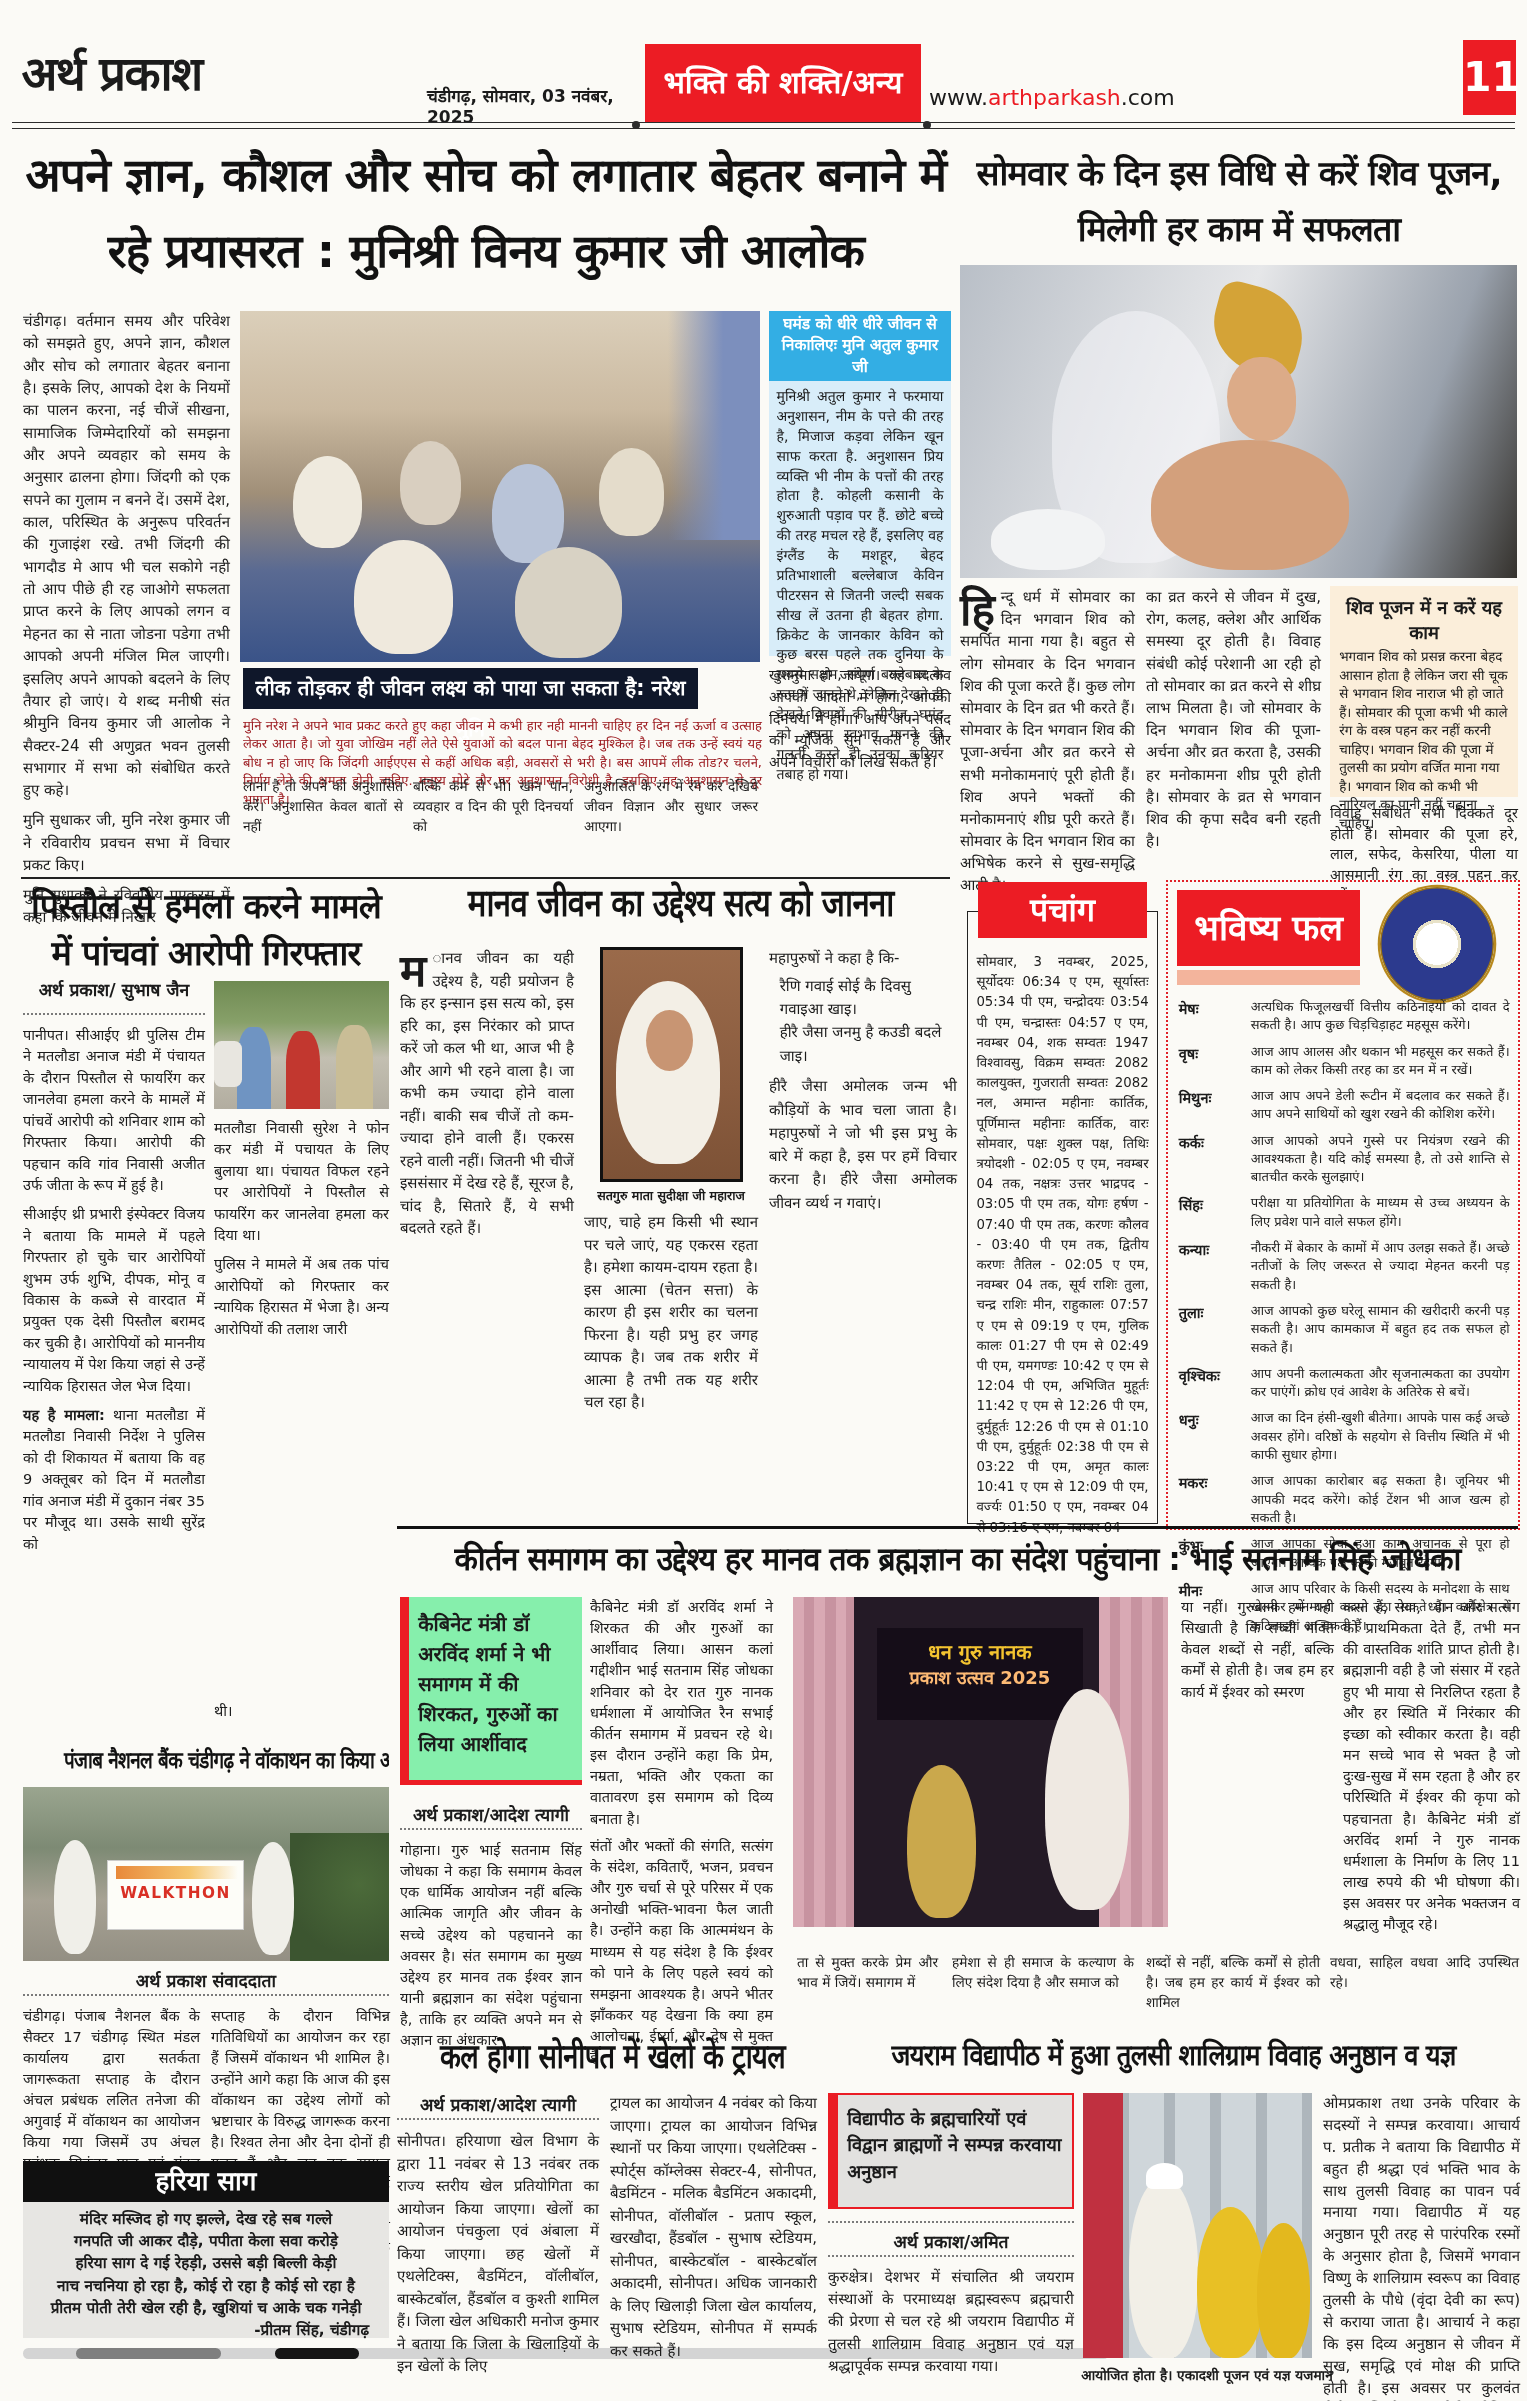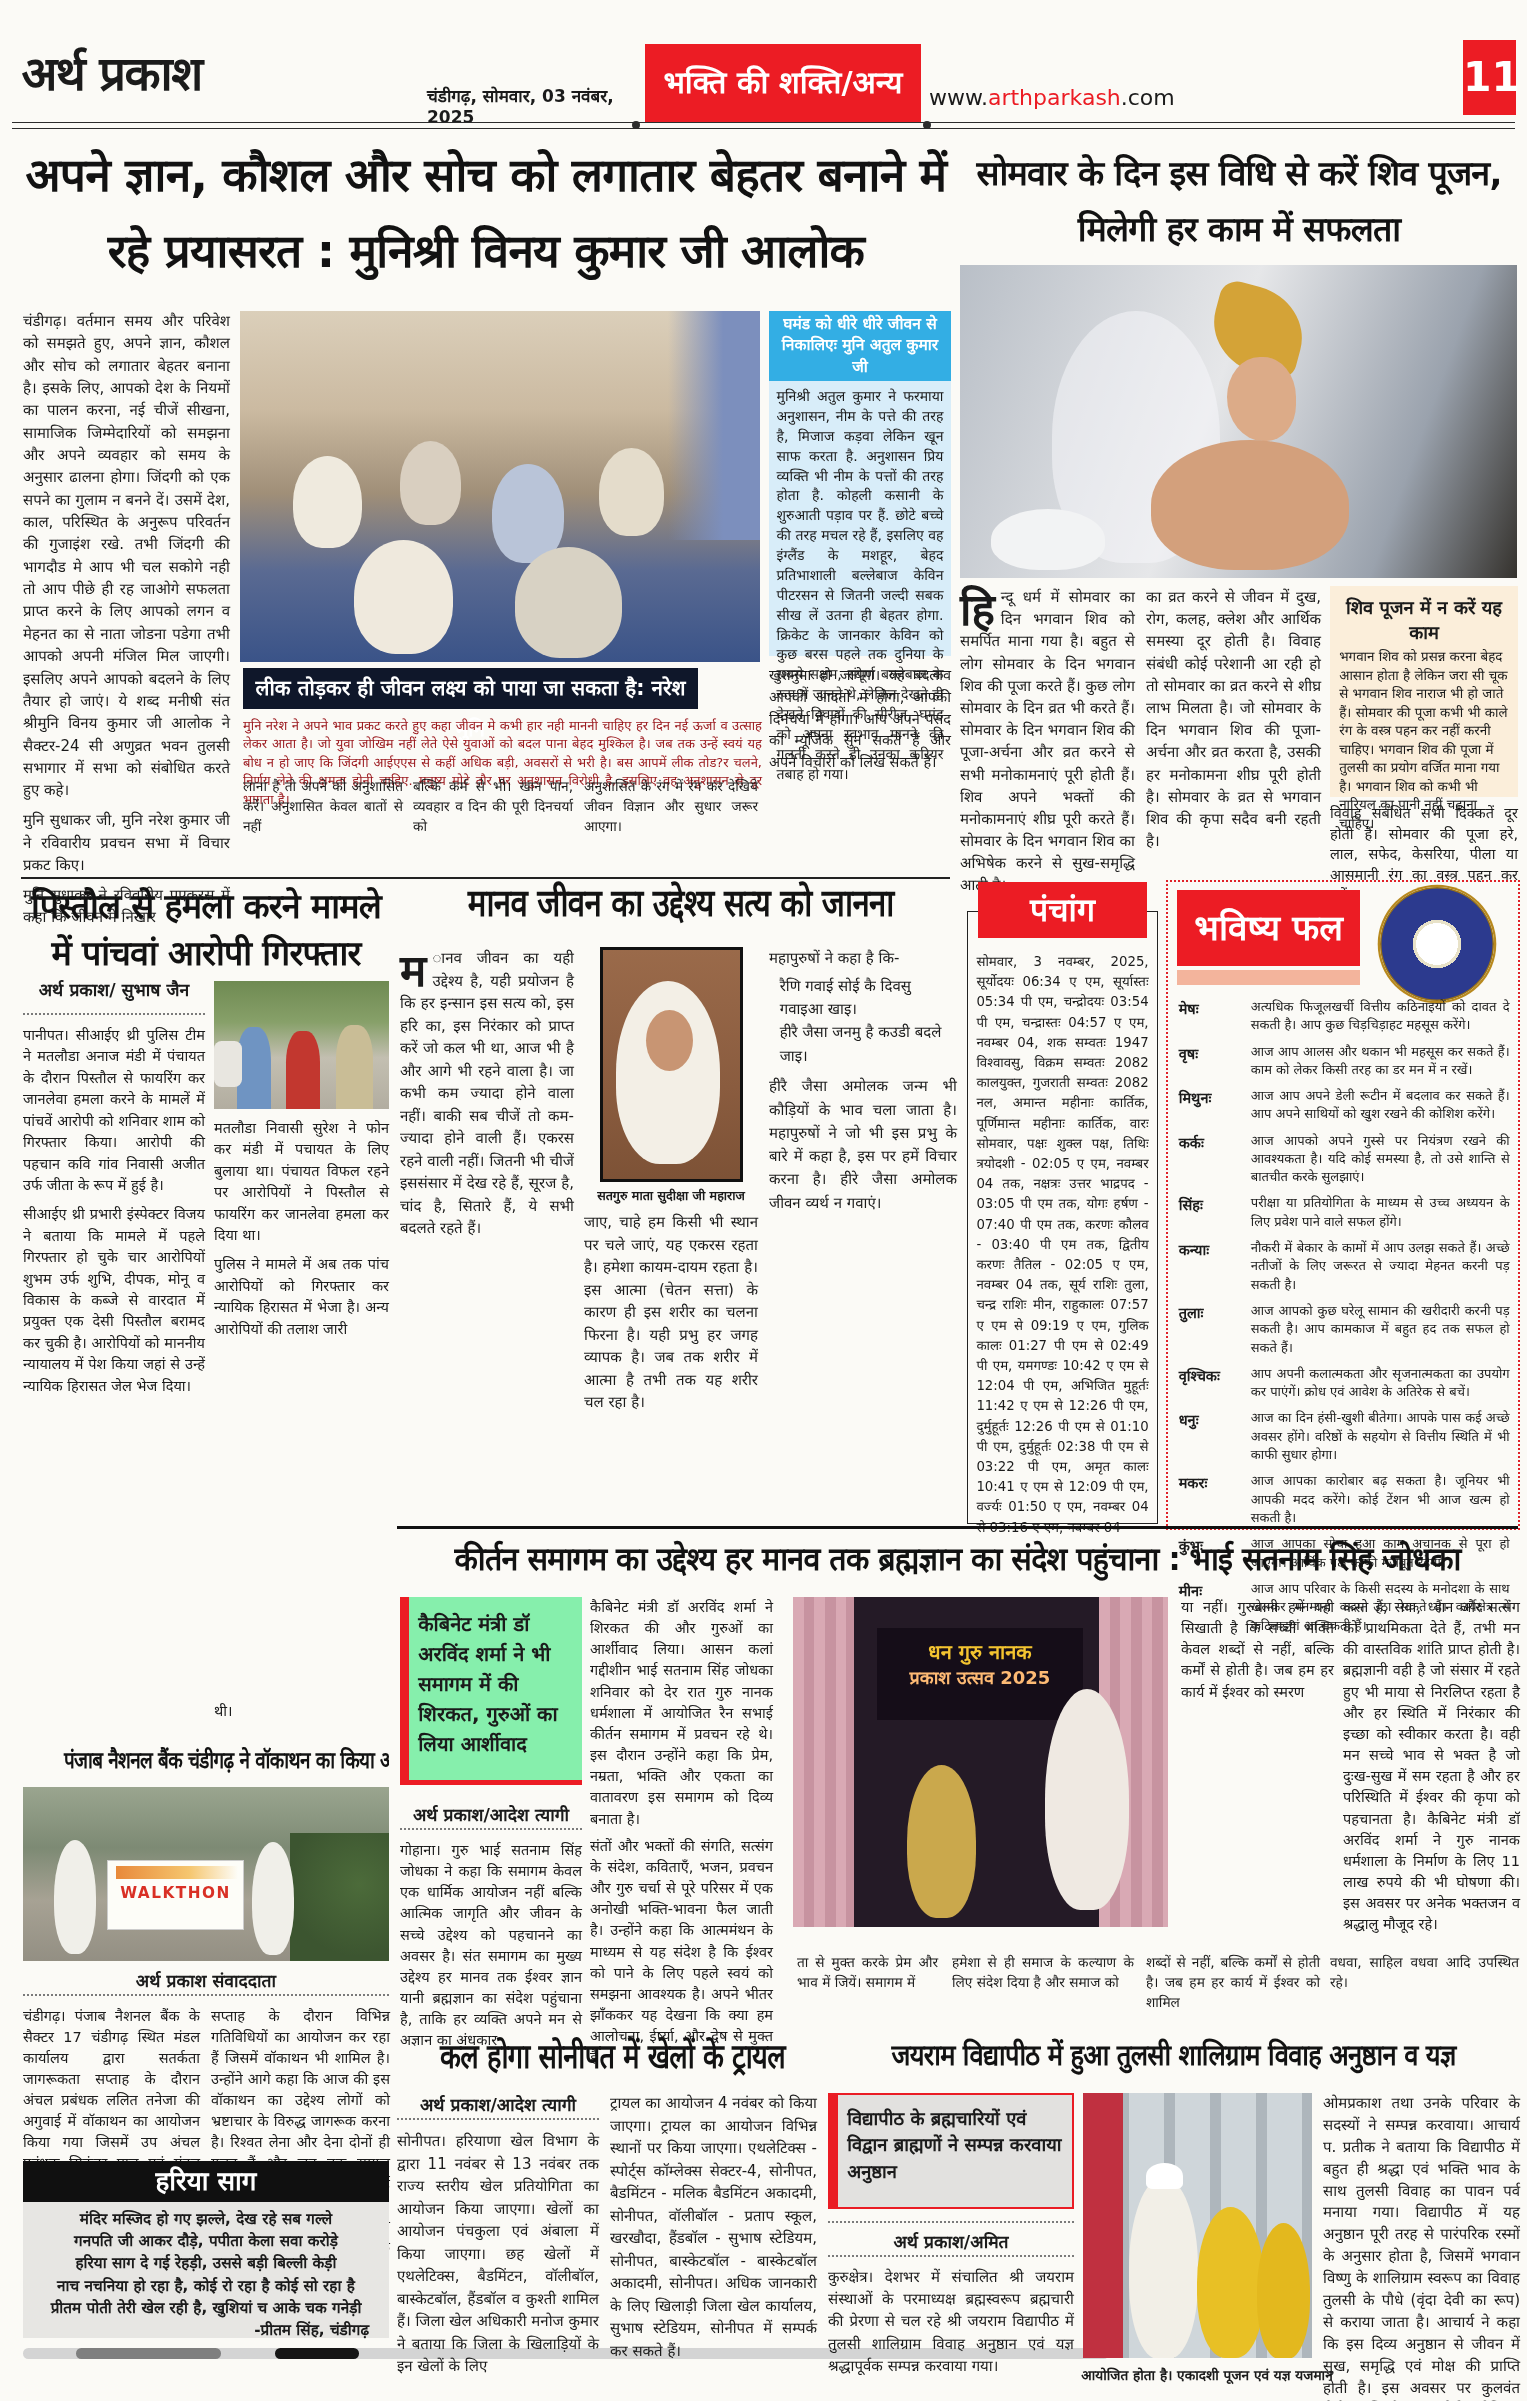--- a/index.html
+++ b/index.html
@@ -101,20 +101,22 @@
   </div>
   <div class="abs just" style="left:1330px;top:803px;width:188px;height:73px;font-size:14.5px;line-height:1.42">विवाह संबंधित सभी दिक्कतें दूर होती हैं। सोमवार की पूजा हरे, लाल, सफेद, केसरिया, पीला या आसमानी रंग का वस्त्र पहन कर करें।</div>
 
   <div class="abs hl c" style="left:23px;top:883px;width:366px;height:95px;font-size:34px;line-height:47px">पिस्तौल से हमला करने मामले में पांचवां आरोपी गिरफ्तार</div>
   <div class="abs byline" style="left:23px;top:977px;width:182px">अर्थ प्रकाश/ सुभाष जैन</div>
   <div class="abs dotrule" style="left:23px;top:1013px;width:182px"></div>
 
   <div class="abs just" style="left:23px;top:1025px;width:182px;height:693px;font-size:14.5px;line-height:1.48">
     <p style="margin:0 0 7.6px 0">पानीपत। सीआईए थ्री पुलिस टीम ने मतलौडा अनाज मंडी में पंचायत के दौरान पिस्तौल से फायरिंग कर जानलेवा हमला करने के मामलें में पांचवें आरोपी को शनिवार शाम को गिरफ्तार किया। आरोपी की पहचान कवि गांव निवासी अजीत उर्फ जीता के रूप में हुई है।</p>
     <p style="margin:0 0 7.6px 0">सीआईए थ्री प्रभारी इंस्पेक्टर विजय ने बताया कि मामले में पहले गिरफ्तार हो चुके चार आरोपियों शुभम उर्फ शुभि, दीपक, मोनू व विकास के कब्जे से वारदात में प्रयुक्त एक देसी पिस्तौल बरामद कर चुकी है। आरोपियों को माननीय न्यायालय में पेश किया जहां से उन्हें न्यायिक हिरासत जेल भेज दिया।</p>
+    <p style="margin:0"><span class="b">यह है मामला:</span>
+      <span>थाना मतलौडा में मतलौडा निवासी निर्देश ने पुलिस को दी शिकायत में बताया कि वह 9 अक्तूबर को दिन में मतलौडा गांव अनाज मंडी में दुकान नंबर 35 पर मौजूद था। उसके साथी सुरेंद्र को</span></p>
   </div>
 
   <div class="abs photo" style="left:214px;top:981px;width:175px;height:128px;background:linear-gradient(180deg,#6f8a52 0%,#87a069 32%,#c3bfb1 60%,#b2ada0 100%)">
     <div class="abs" style="left:23px;top:46px;width:34px;height:82px;background:#6f94c2;border-radius:40% 40% 0 0"></div>
     <div class="abs" style="left:72px;top:50px;width:34px;height:78px;background:#c2372f;border-radius:40% 40% 0 0"></div>
     <div class="abs" style="left:122px;top:44px;width:37px;height:84px;background:#c9bd96;border-radius:40% 40% 0 0"></div>
     <div class="abs" style="left:0;top:60px;width:27.5px;height:46px;background:#e8e6e0;border-radius:7.6px"></div>
   </div>
 
   <div class="abs just" style="left:214px;top:1118px;width:175px;height:600px;font-size:14.5px;line-height:1.48">

